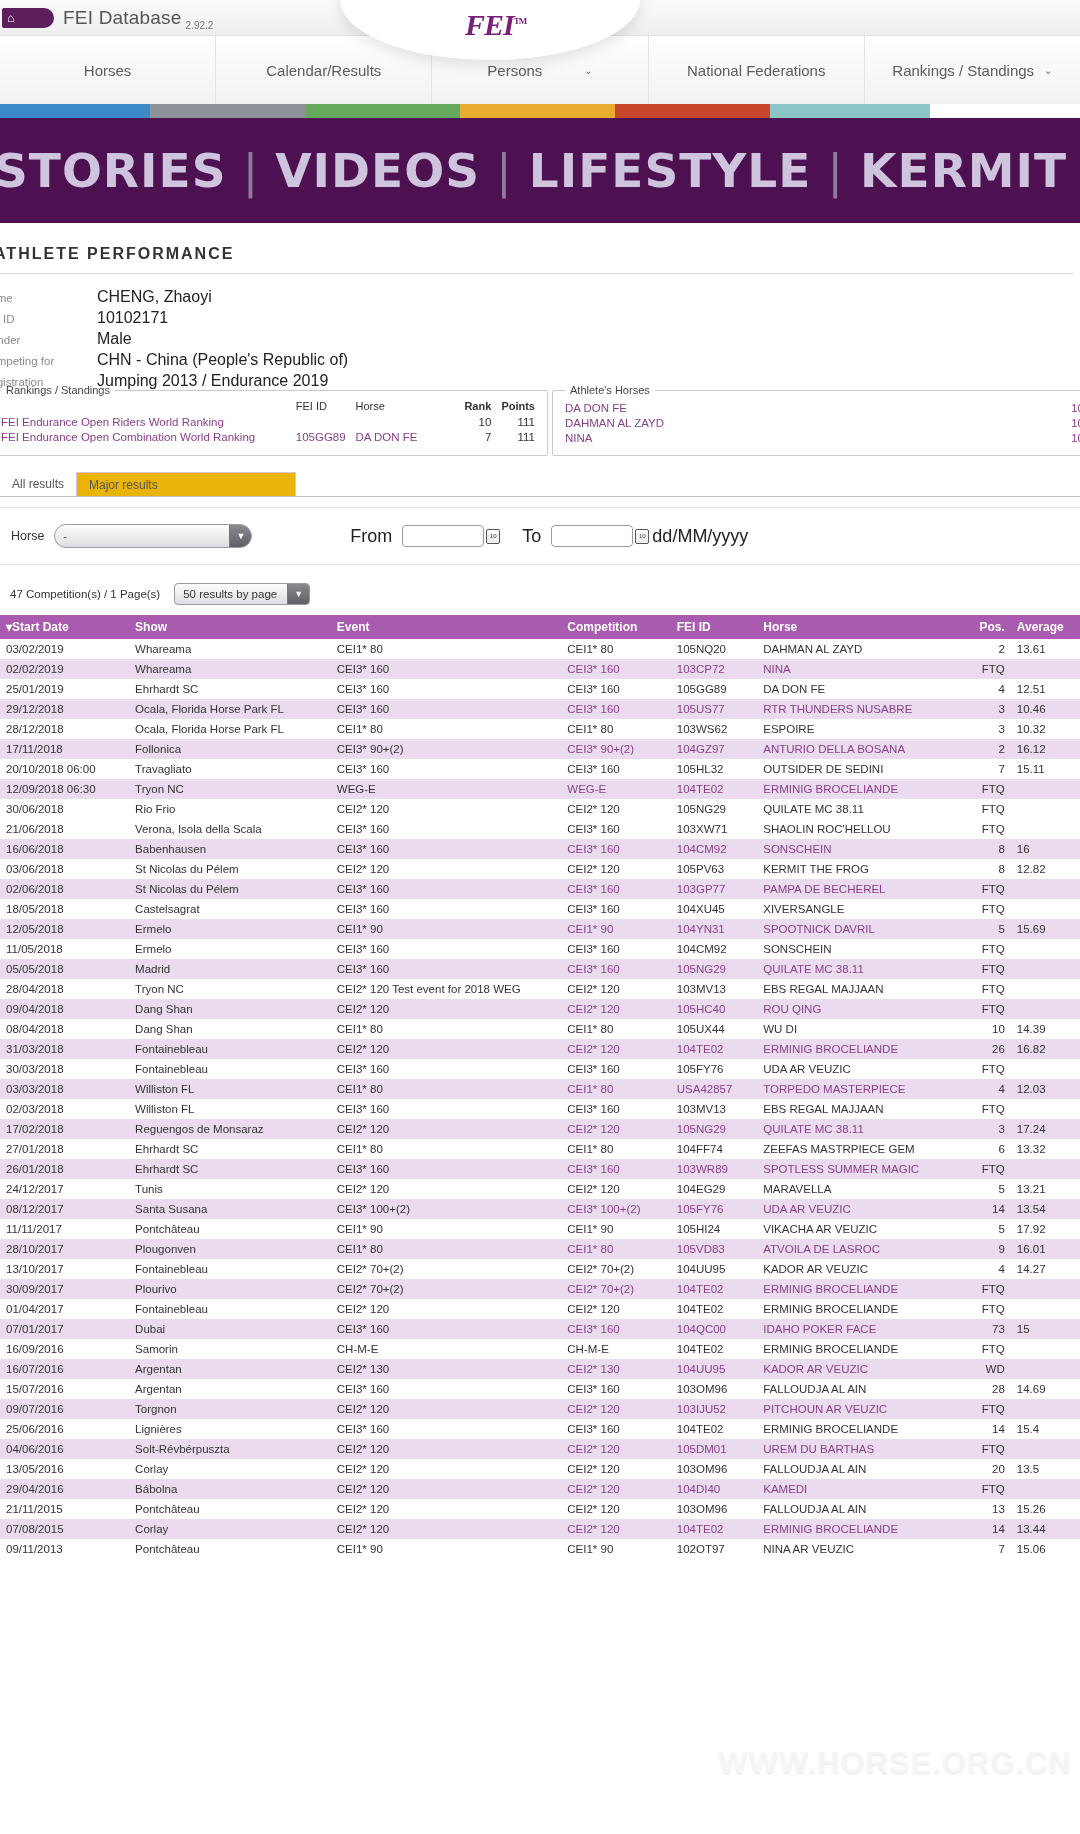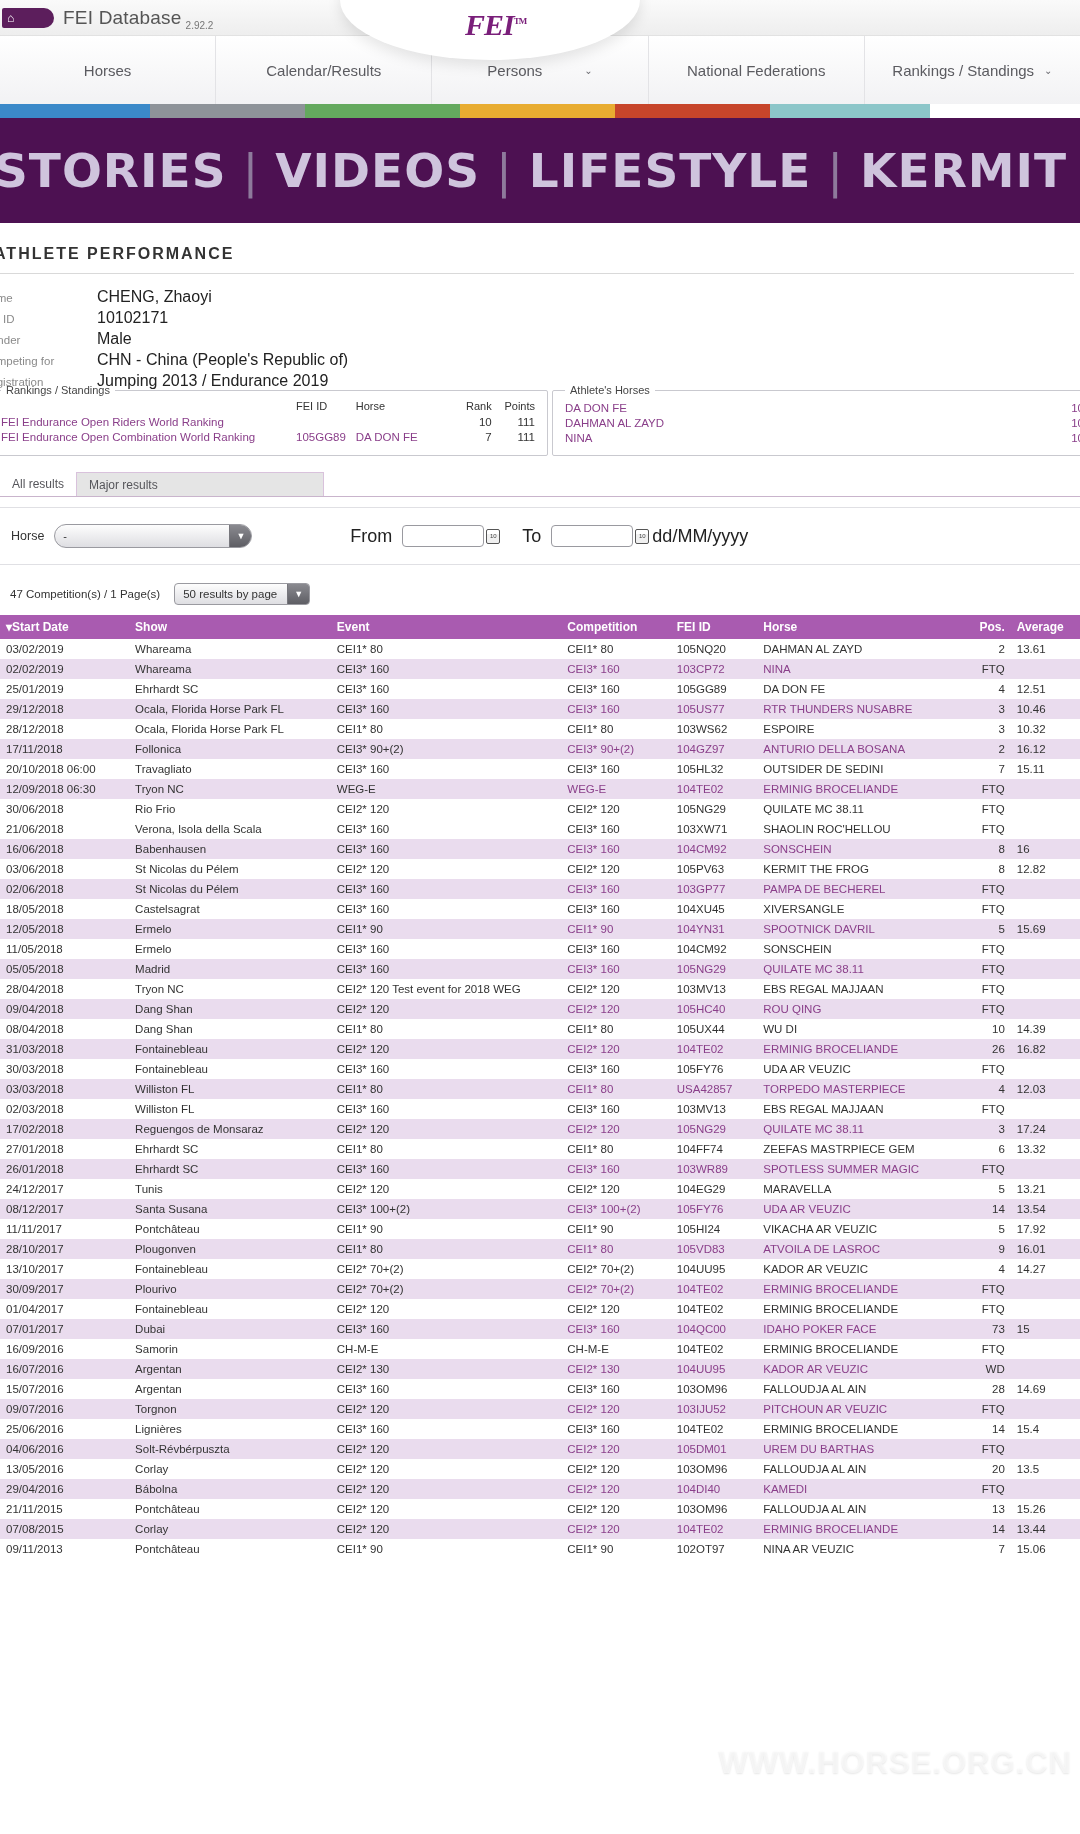--- a/index.html
+++ b/index.html
@@ -121,21 +121,21 @@
     font-size:11px; color:#444; padding:0 5px; margin-left:4px;
   }
 
   #rank-box {
     position:absolute; left:-12px; top:110px; width:560px; height:72px;
   }
   #rank-table { width:100%; border-collapse:collapse; }
   #rank-table th {
     font-size:11px; font-weight:normal; color:#333; text-align:left; padding:0 4px 2px 4px;
   }
-  #rank-table th.num { text-align:right; }
+  #rank-table th.num { text-align:right;font-weight:bold; }
   #rank-table td {
     font-size:11.5px; color:#8a3f8a; padding:0 4px; height:15px; white-space:nowrap;
   }
   #rank-table td.num { text-align:right; color:#333; }
 
   #horses-box {
     position:absolute; left:552px; top:110px; width:545px; height:72px;
   }
   #horses-table { width:100%; border-collapse:collapse; }
   #horses-table td {
@@ -148,22 +148,22 @@
     position:absolute; top:250px; left:0; width:100%;
     display:flex; align-items:flex-end; height:24px;
     border-bottom:1px solid #c9b4cc;
   }
   #tabs .tab {
     height:24px; display:flex; align-items:center;
     font-size:12px; color:#55555a; padding:0 12px;
   }
   #tabs .tab.active { background:#ffffff; }
   #tabs .tab.inactive {
-    background:#e5e5e5; border:1px solid #d9c2dc; border-bottom:none;
-    margin-left:0px; width:248px;
+    background:#eab308; border:1px solid #d9c2dc; border-bottom:none;
+    margin-left:0px; width:220px;
   }
 
   
   #filters {
     position:absolute; top:284px; left:-8px; width:1090px; height:58px;
     border:1px solid #e0e0e4; background:#fff;
     display:flex; align-items:center;
   }
   #filters .lbl { font-size:12.5px; color:#333; margin-left:18px; }
   .select {

